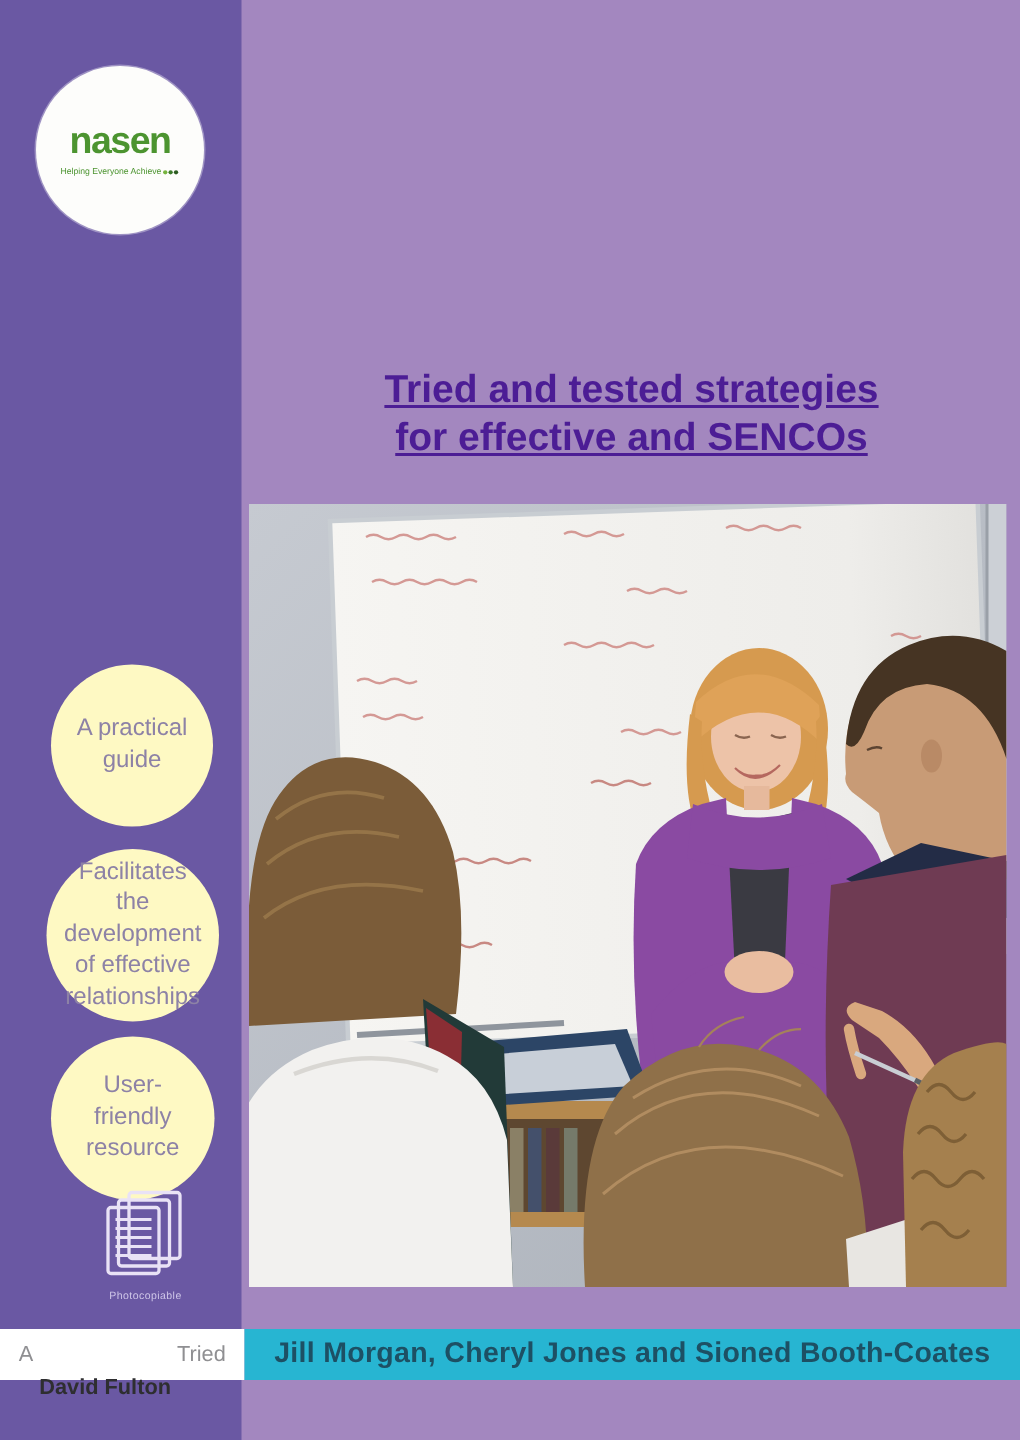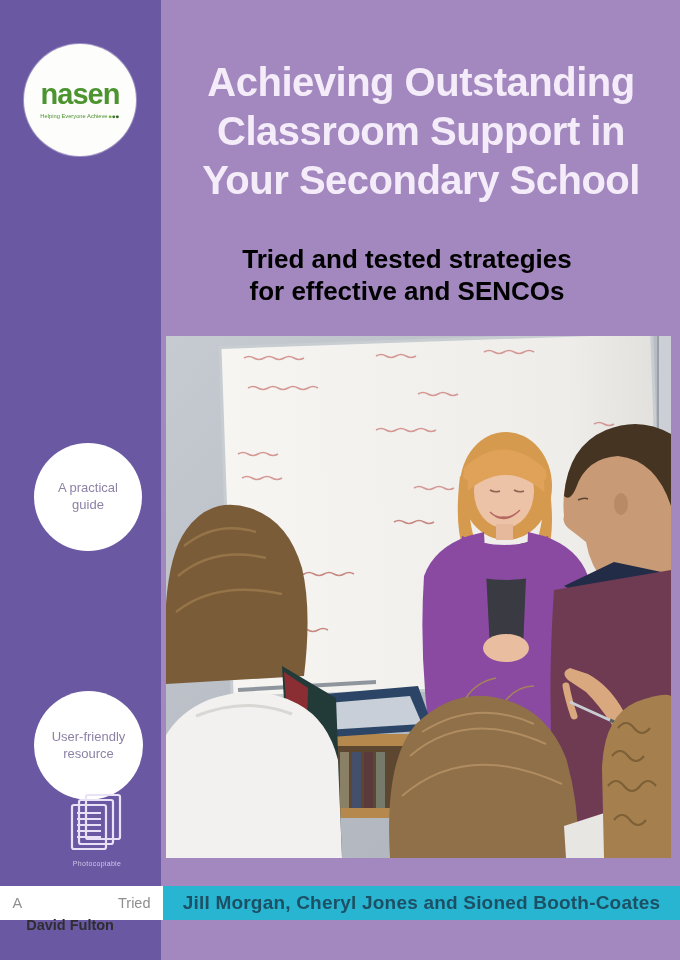--- a/index.html
+++ b/index.html
@@ -10,33 +10,33 @@
     background:#a387bf;
   }
   
   .left-col{position:absolute;left:0;top:0;width:161px;height:960px;background:#6a58a3;}
   
   .logo-circle{
     position:absolute;left:24px;top:44px;width:112px;height:112px;border-radius:50%;
     background:#fdfdfb;display:flex;flex-direction:column;align-items:center;justify-content:center;
     box-shadow:0 0 0 1px rgba(255,255,255,.35);
   }
-  .logo-word{color:#4c9430;font-size:29px;font-weight:bold;letter-spacing:-1px;line-height:1;}
+  .logo-word{color:#4c9430;font-size:25px;font-weight:bold;letter-spacing:-1px;line-height:1;}
   .logo-tagline{display:flex;align-items:center;gap:2px;margin-top:3px;transform:scale(.72);}
   .logo-tagline .tl{color:#4c9430;font-size:8px;white-space:nowrap;}
   .logo-dots{display:flex;gap:1px;}
   .logo-dots i{width:4px;height:4px;border-radius:50%;display:block;}
   .logo-dots i:nth-child(1){background:#77b43f;}
   .logo-dots i:nth-child(2){background:#3c7a2a;}
   .logo-dots i:nth-child(3){background:#2c5c20;}
   
   .badge{
-    position:absolute;background:#ffffff;border-radius:50%;
+    position:absolute;background:#fef9c3;border-radius:50%;
     display:flex;align-items:center;justify-content:center;text-align:center;
-    color:#8d82a6;font-size:13px;line-height:1.3;padding:10px;
+    color:#8d82a6;font-size:16px;line-height:1.3;padding:10px;
   }
   .badge-1{left:34px;top:443px;width:108px;height:108px;}
   .badge-2{left:31px;top:566px;width:115px;height:115px;}
   .badge-3{left:34px;top:691px;width:109px;height:109px;}
   
   .pages-wrap{position:absolute;left:57px;top:792px;width:80px;text-align:center;}
   .pages-caption{margin-top:2px;color:#cfc6e8;font-size:7px;letter-spacing:.3px;}
   
   .imprint-box{
     position:absolute;left:0;top:886px;width:163px;height:34px;background:#ffffff;
@@ -48,22 +48,22 @@
     position:absolute;left:163px;top:886px;width:517px;height:34px;background:#27b5d2;
     display:flex;align-items:center;justify-content:center;
     color:#1d5064;font-size:19px;font-weight:600;letter-spacing:.2px;text-align:center;
   }
   
   .title-block{
     position:absolute;left:170px;top:58px;width:502px;text-align:center;
     color:#f4ecf9;font-weight:bold;font-size:40px;line-height:49px;letter-spacing:-.5px;
   }
   .subtitle-block{
-    position:absolute;left:156px;top:243px;width:502px;text-align:center;
-    color:#000000;font-weight:bold;font-size:26px;line-height:32px;
+    position:absolute;left:170px;top:243px;width:502px;text-align:center;
+    color:#4c1d95;font-weight:bold;font-size:26px;line-height:32px;text-decoration:underline;
   }
   
   .photo{position:absolute;left:166px;top:336px;width:505px;height:522px;}
   .photo svg{display:block;width:505px;height:522px;}
 </style>
 </head>
 <body>
 
 <div class="cover">
 
@@ -76,20 +76,23 @@
       <span class="logo-dots">
           <i></i>
           <i></i>
           <i></i>
         </span>
     </div>
   </div>
 
   <div class="badge badge-1">
     <span>A practical guide</span>
+  </div>
+  <div class="badge badge-2">
+    <span>Facilitates the development of effective relationships</span>
   </div>
   <div class="badge badge-3">
     <span>User-friendly resource</span>
   </div>
 
   <div class="pages-wrap">
     <svg width="70" height="62" viewBox="0 0 70 62">
       <g fill="none" stroke="#e9e2f6" stroke-width="2.2">
         <rect x="24" y="3" width="34" height="44" rx="2"></rect>
         <rect x="17" y="8" width="34" height="44" rx="2"></rect>
@@ -99,25 +102,20 @@
           <line x1="15" y1="27" x2="39" y2="27"></line>
           <line x1="15" y1="33" x2="39" y2="33"></line>
           <line x1="15" y1="39" x2="39" y2="39"></line>
           <line x1="15" y1="45" x2="39" y2="45"></line>
         </g>
       </g>
     </svg>
     <div class="pages-caption">Photocopiable</div>
   </div>
 
-  <div class="title-block">
-    <div>Achieving Outstanding</div>
-    <div>Classroom Support in</div>
-    <div>Your Secondary School</div>
-  </div>
 
   <div class="subtitle-block">
     <div>Tried and tested strategies</div>
     <div>for effective and SENCOs</div>
   </div>
 
   <div class="photo">
     <svg viewBox="0 0 505 522">
       <defs>
         <linearGradient id="wall" x1="0" y1="0" x2="1" y2="1">

